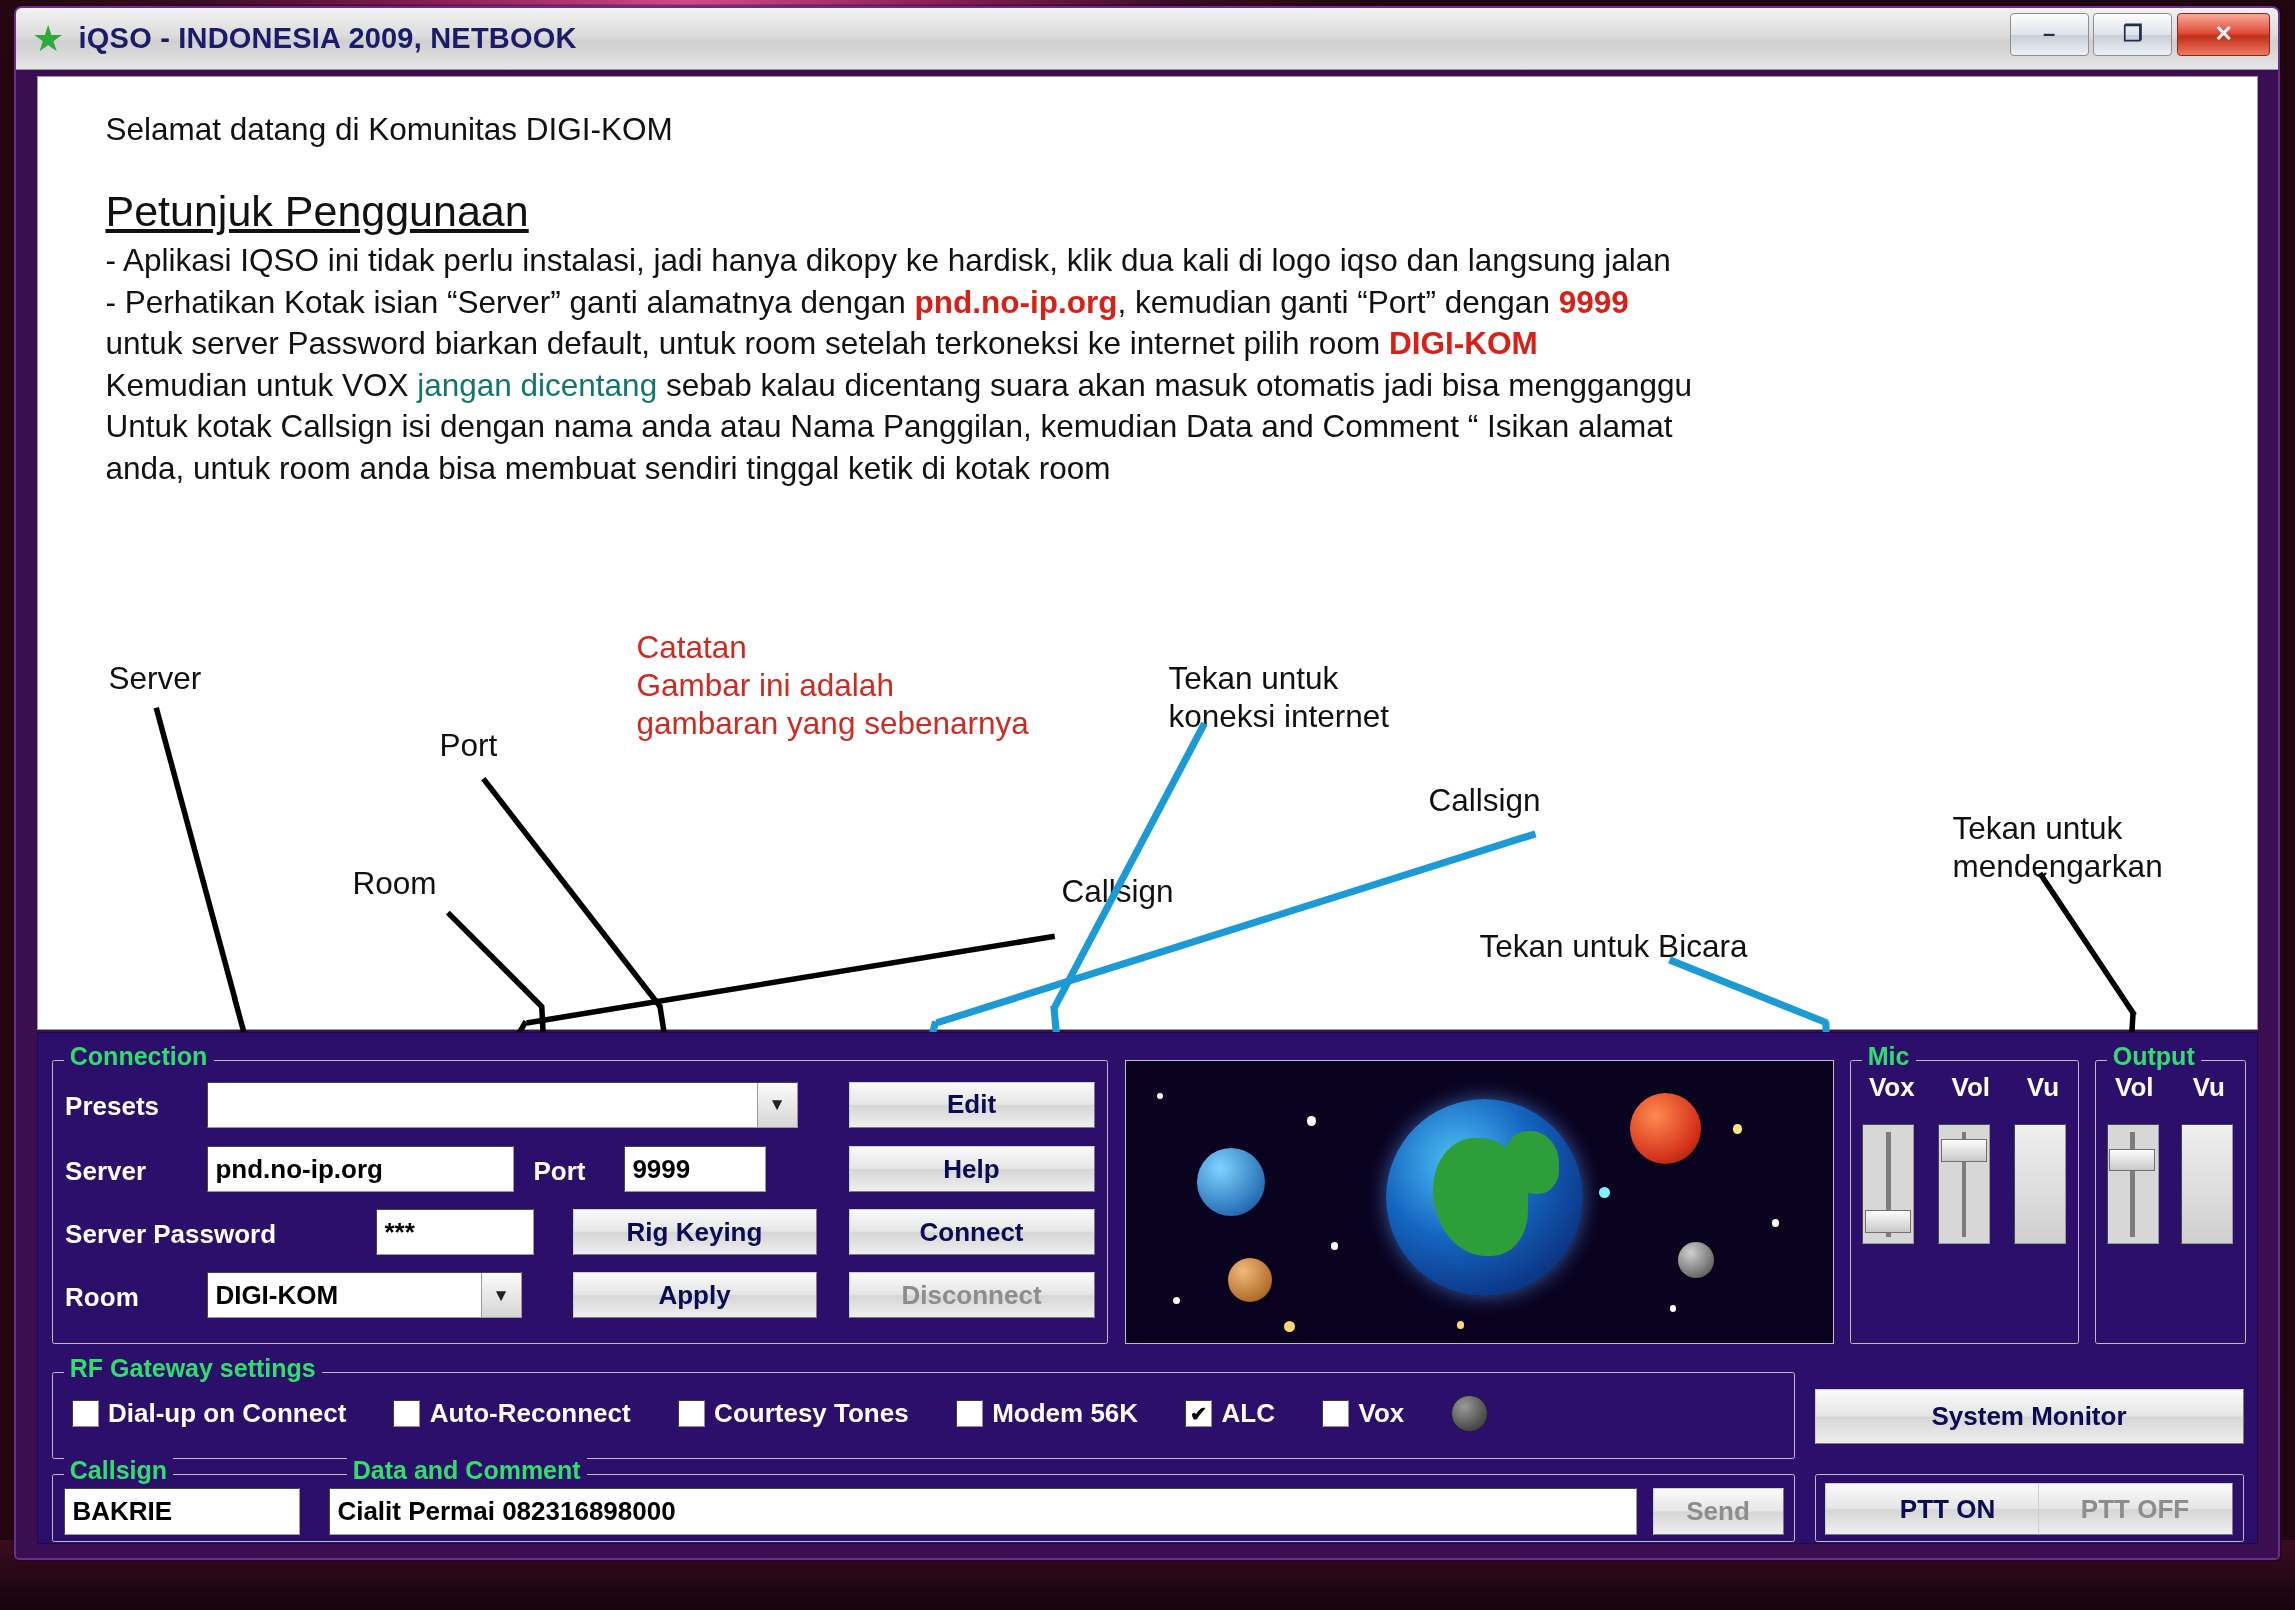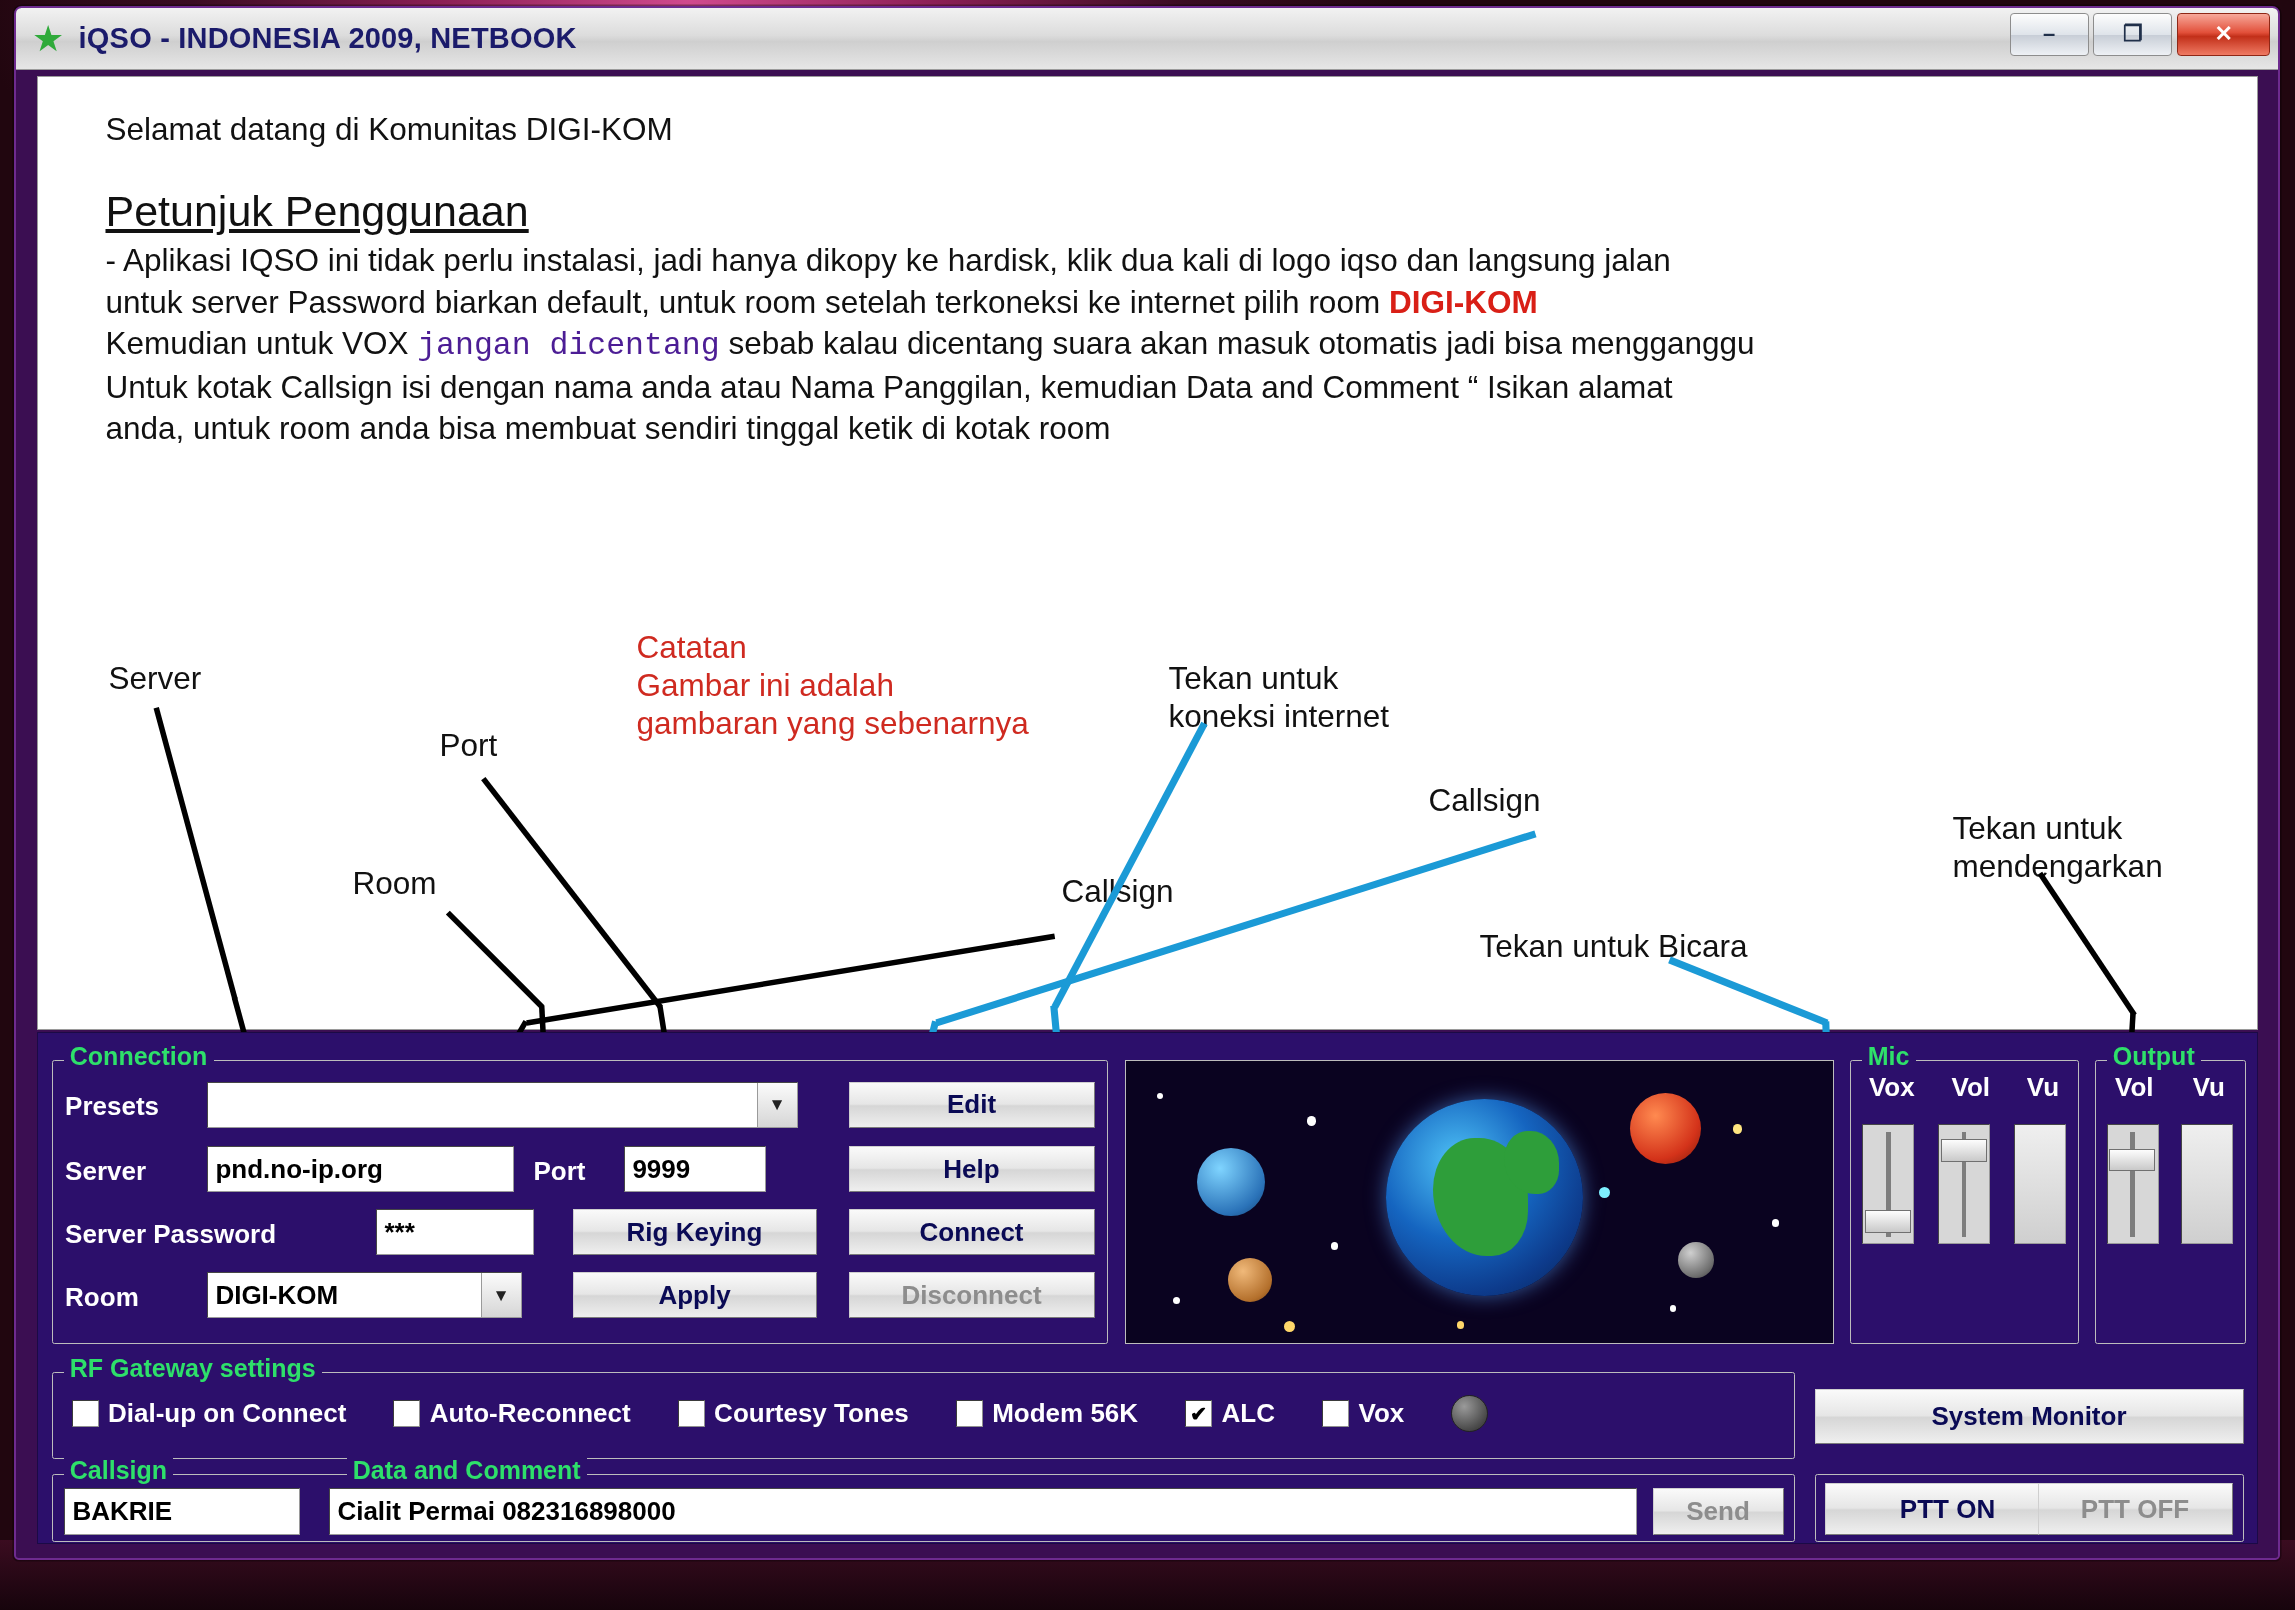--- a/index.html
+++ b/index.html
@@ -66,21 +66,21 @@
     overflow:hidden;
   }
   .doc{
     position:absolute;left:68px;top:31.5px;right:31.5px;
     font-size:31.5px;color:#111;line-height:1.32;
   }
   .doc .line{white-space:nowrap;}
   .doc .spacer{height:33px;}
   .underline{text-decoration:underline;font-size:43px;}
   .red{color:#d91f16;font-weight:bold;}
-  .red-plain{color:#4c1d95;font-family:Liberation Mono, monospace;}
+  .red-plain{color:#0f766e;}
 
   
   .label{
     position:absolute;font-size:31.5px;color:#111;line-height:1.2;white-space:pre;
   }
   .label.note{color:#cf2a20;font-size:31.5px;}
 
   svg.arrows{position:absolute;left:0;top:0;width:2221px;height:954px;pointer-events:none;}
   svg.arrows-over{position:absolute;left:20.5px;top:68px;width:2221px;height:1418px;pointer-events:none;}
 
@@ -174,20 +174,23 @@
     </div>
   </div>
 
   <div class="content">
 
     <div class="doc">
       <div class="line">Selamat datang di Komunitas DIGI-KOM</div>
       <div class="spacer"></div>
       <div class="line underline">Petunjuk Penggunaan</div>
       <div class="line">- Aplikasi IQSO ini tidak perlu instalasi, jadi hanya dikopy ke hardisk, klik dua kali di logo iqso dan langsung jalan</div>
+      <div class="line">
+        <span>- Perhatikan Kotak isian “Server” ganti alamatnya dengan </span><span class="red">pnd.no-ip.org</span><span>, kemudian ganti “Port” dengan </span><span class="red">9999</span>
+      </div>
       <div class="line">
         <span>  untuk server Password biarkan default, untuk room setelah terkoneksi ke internet pilih room </span><span class="red">DIGI-KOM</span>
       </div>
       <div class="line">
         <span>  Kemudian untuk VOX </span><span class="red-plain">jangan dicentang</span><span> sebab kalau dicentang suara akan masuk otomatis jadi bisa mengganggu</span>
       </div>
       <div class="line">  Untuk kotak Callsign isi dengan nama anda atau Nama Panggilan, kemudian Data and Comment “ Isikan alamat</div>
       <div class="line">  anda, untuk room anda bisa membuat sendiri tinggal ketik di kotak room</div>
     </div>
 

